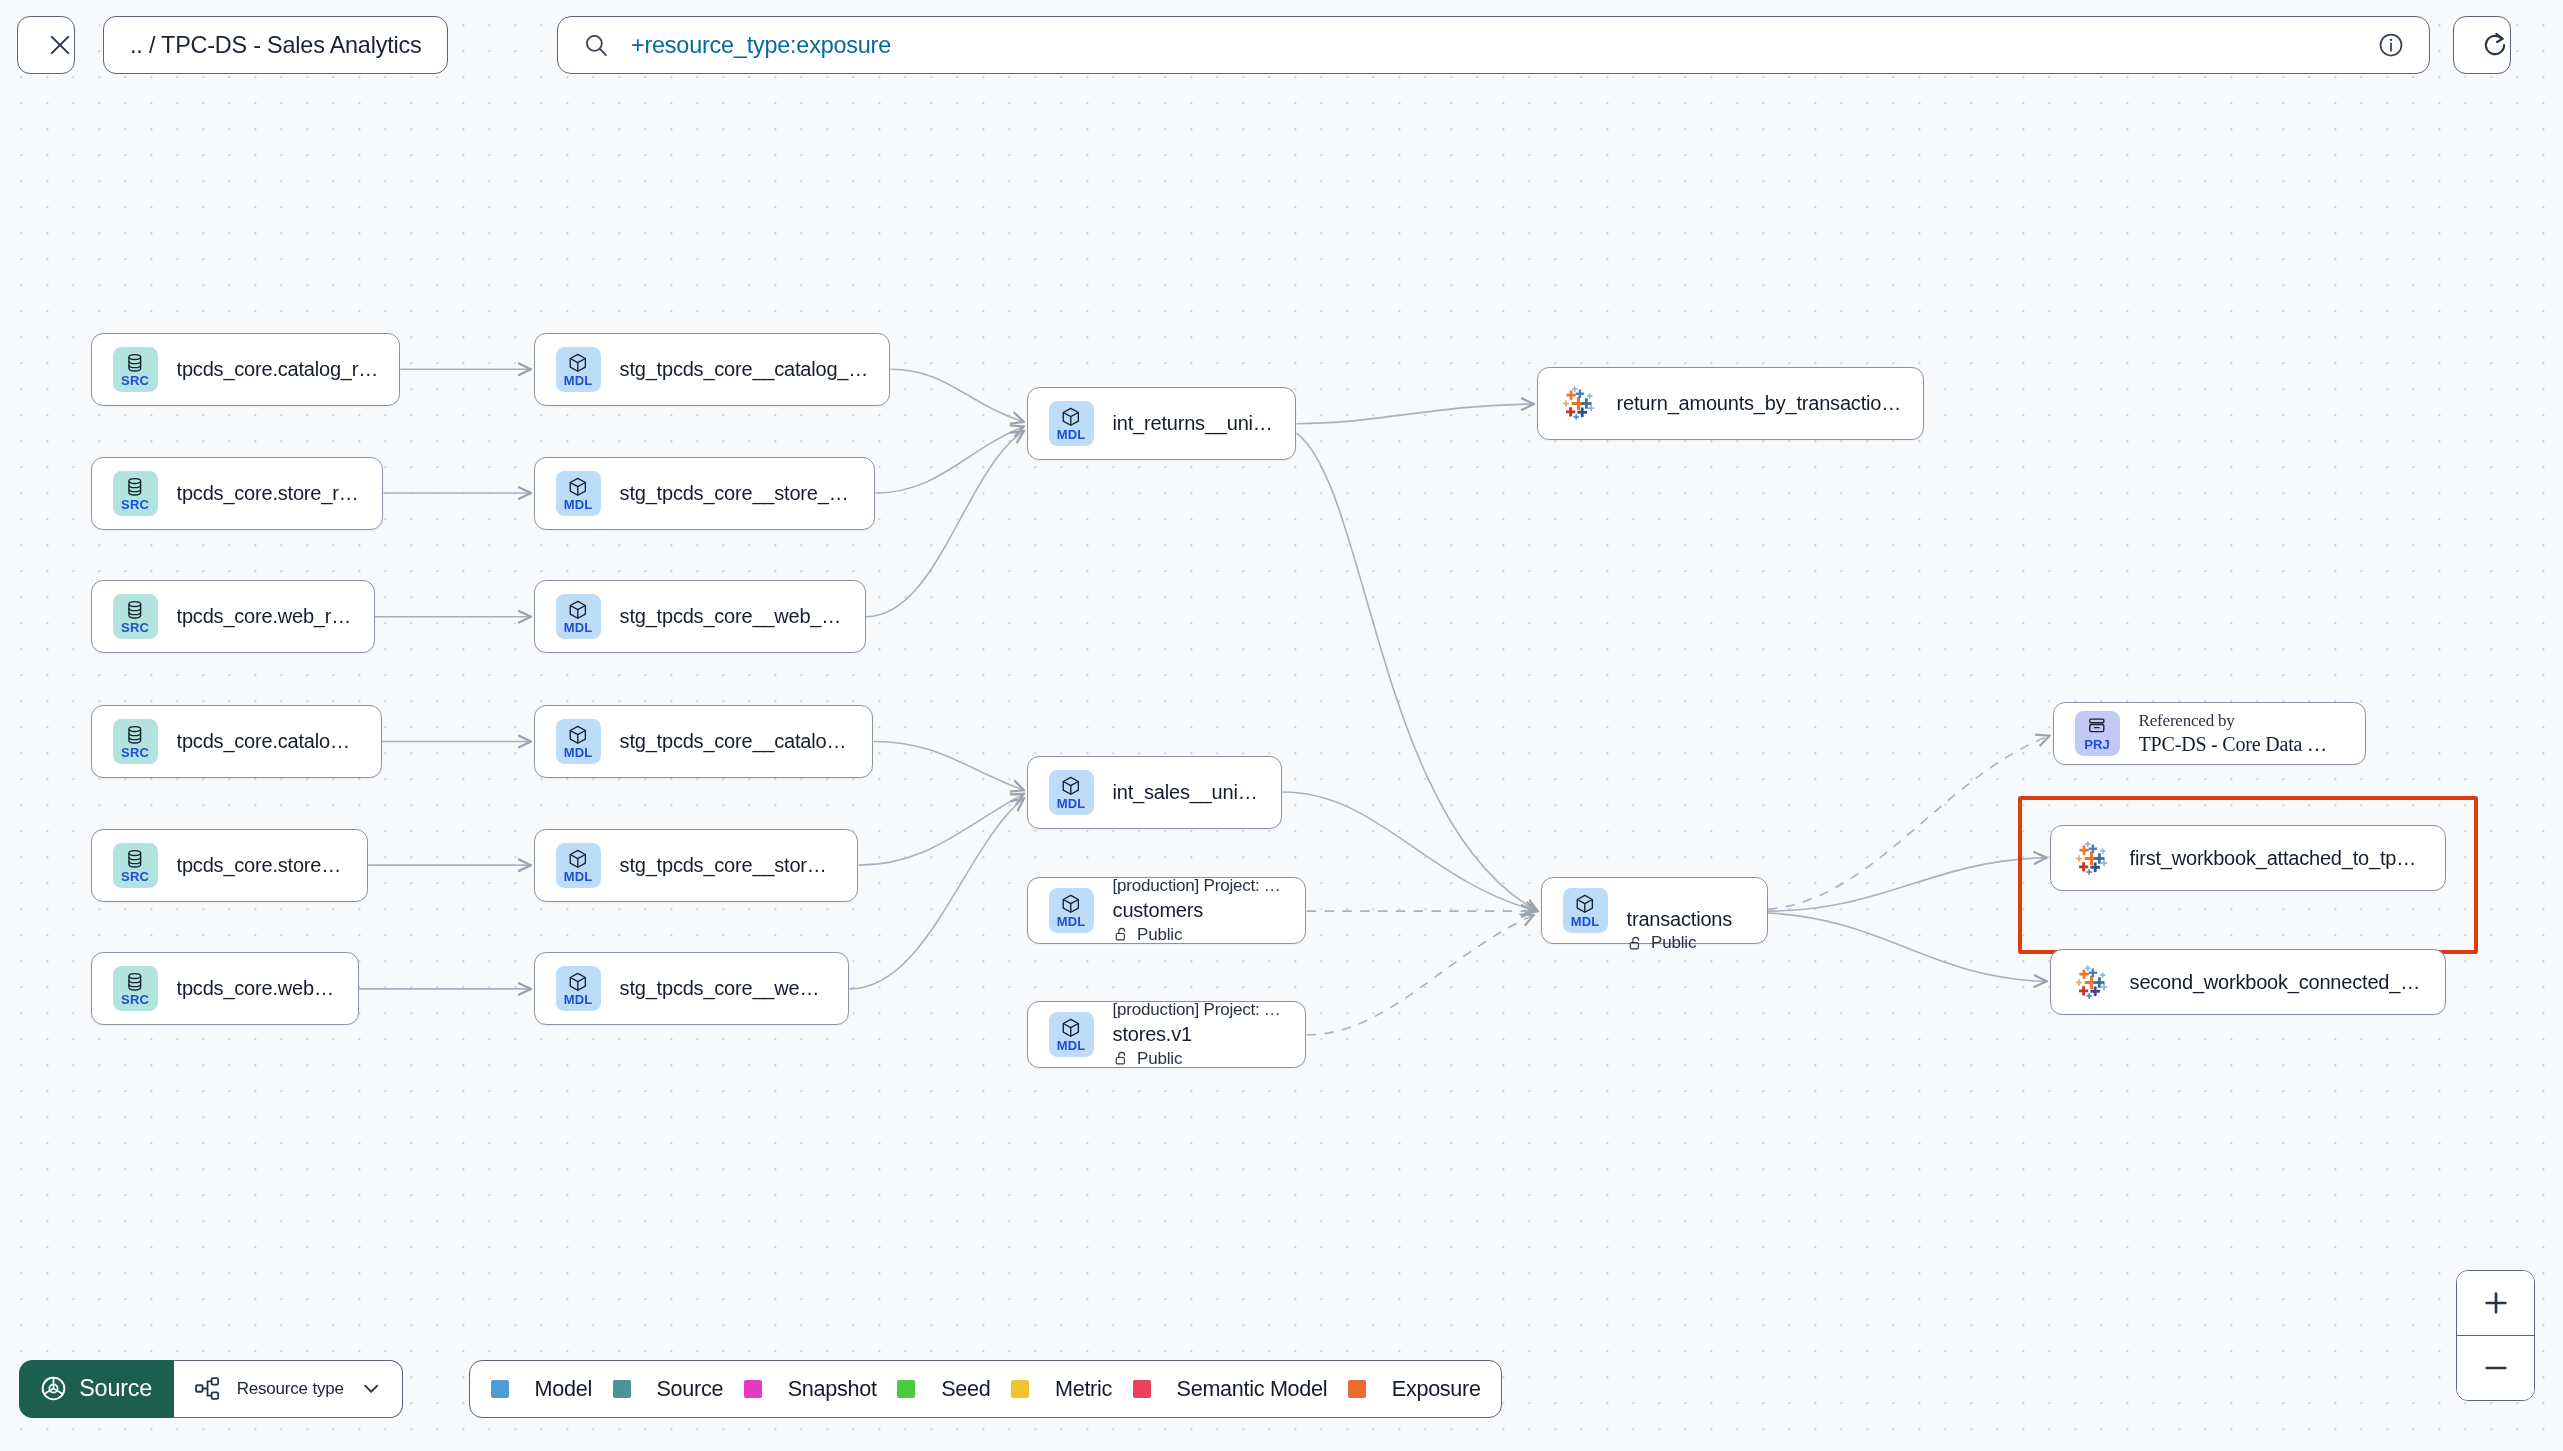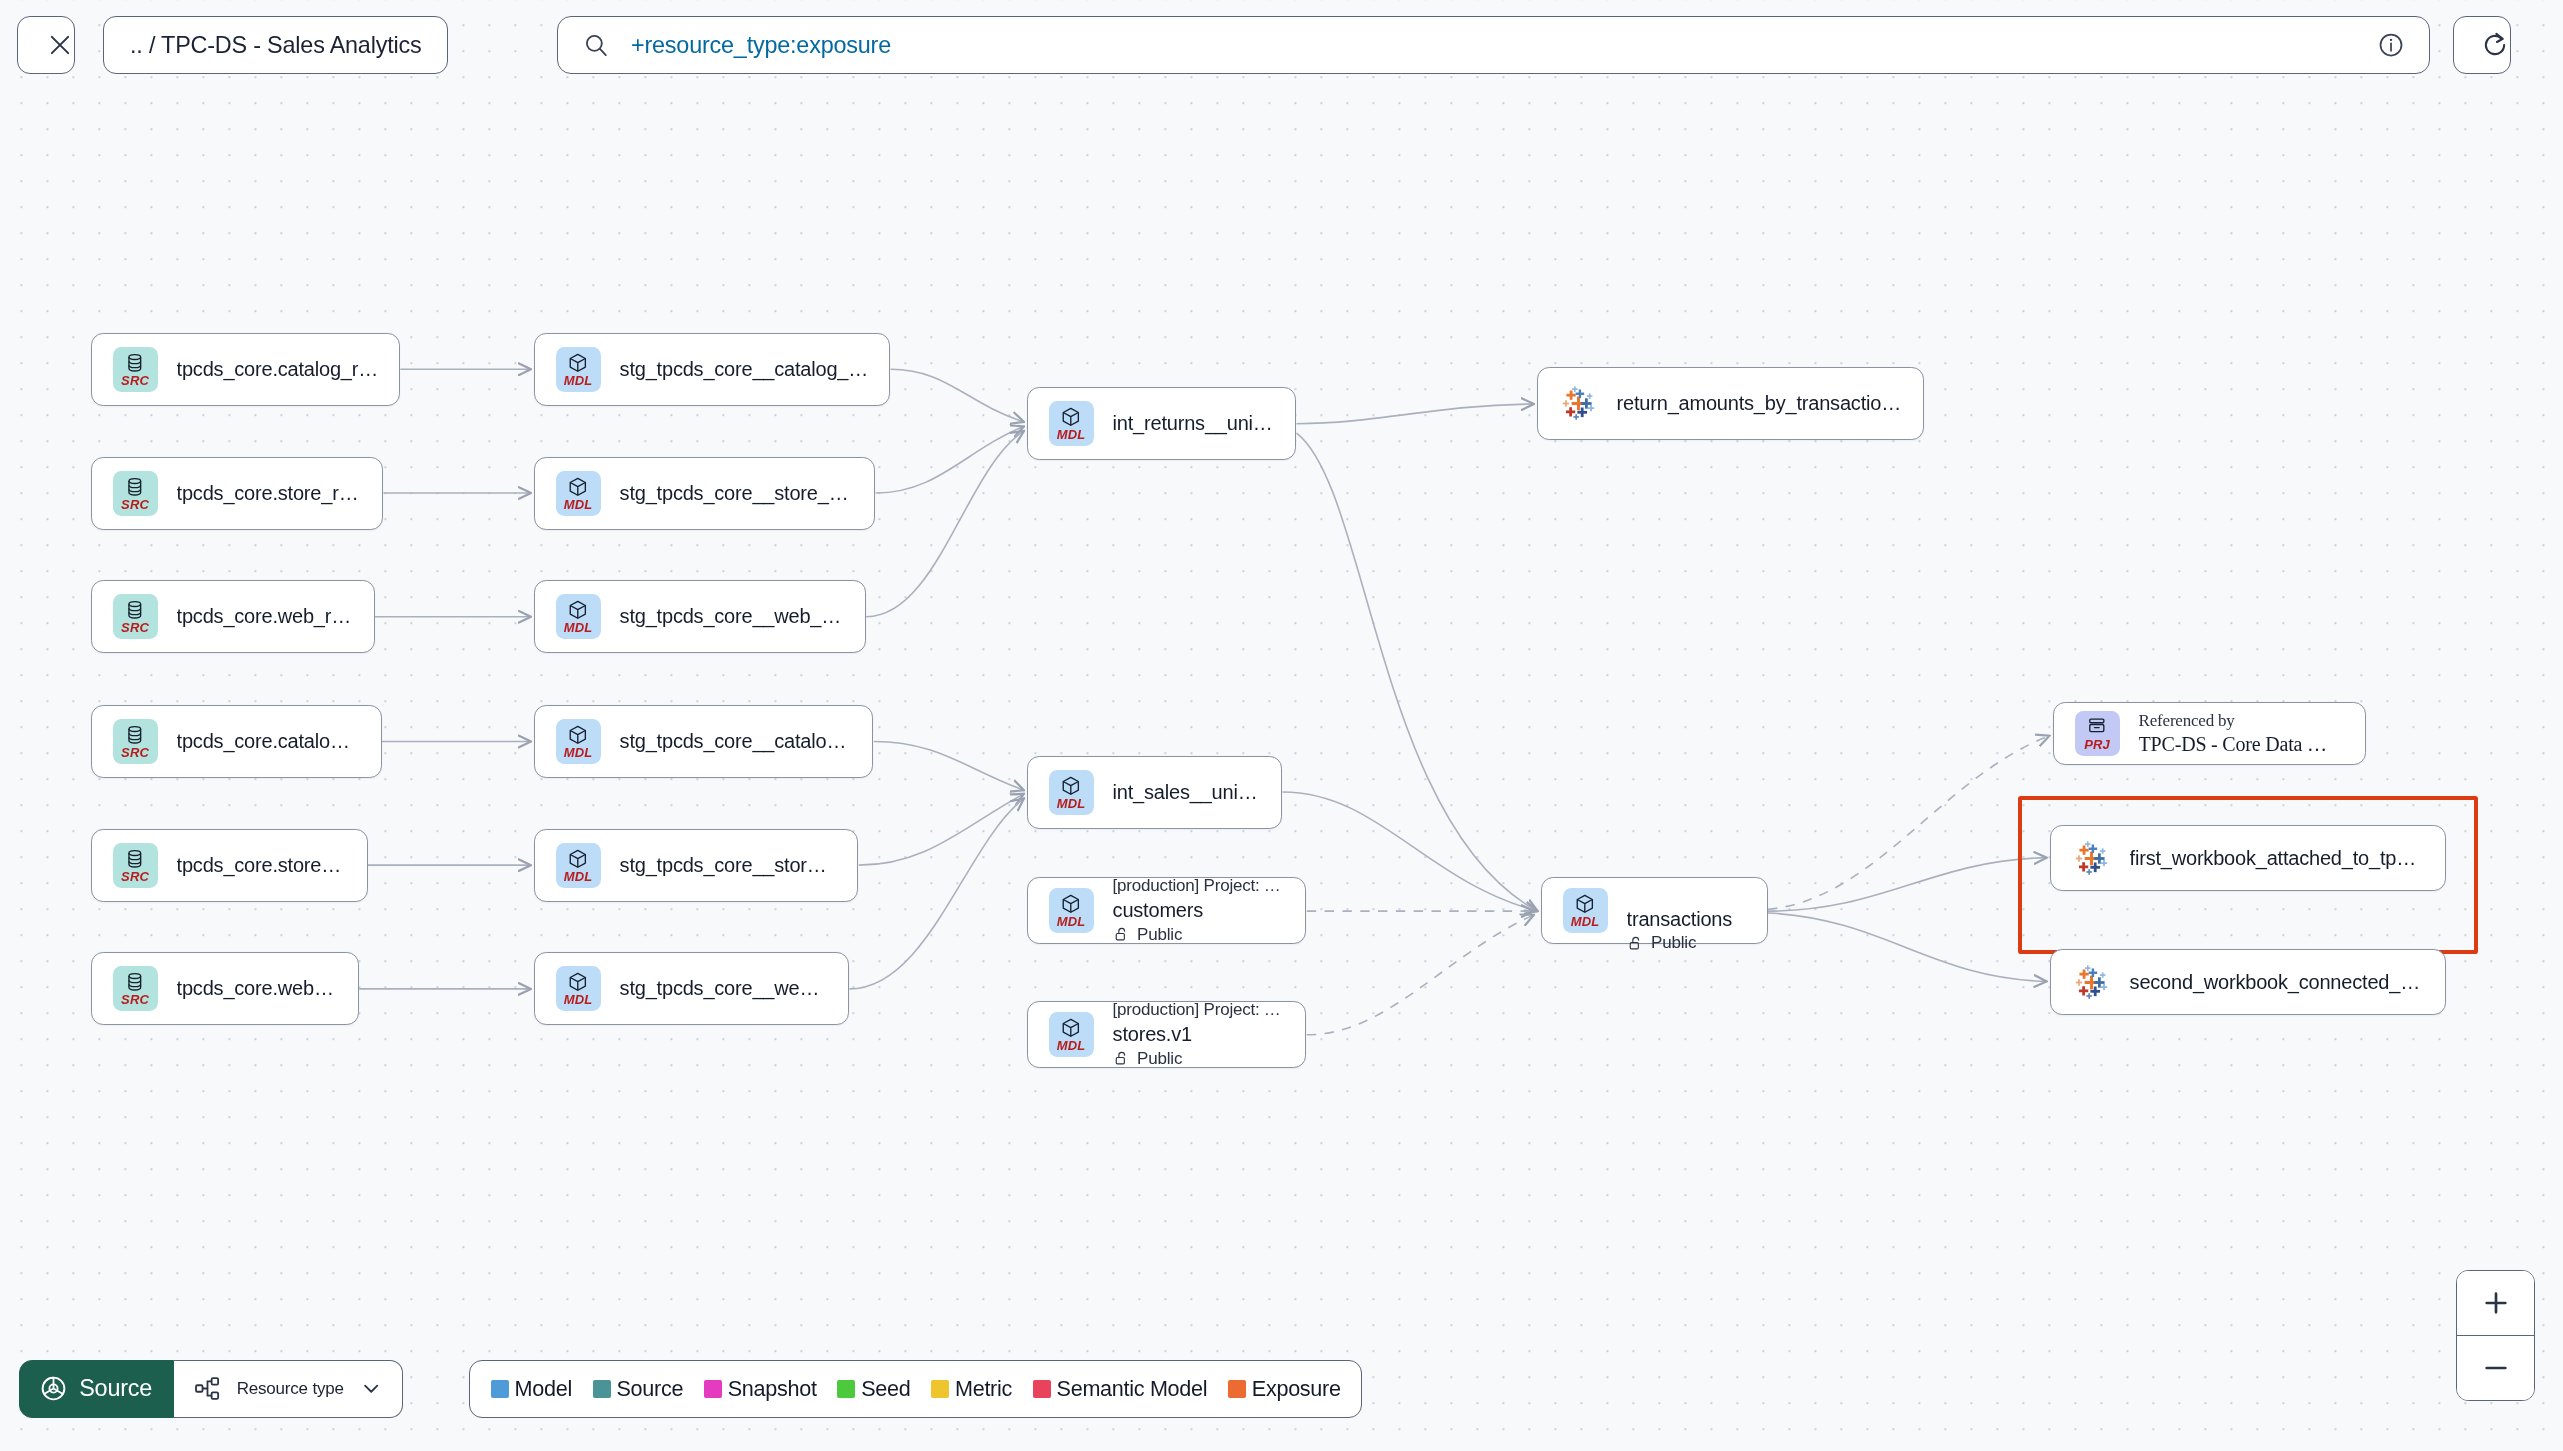--- a/index.html
+++ b/index.html
@@ -84,21 +84,21 @@
     border-radius: 8.4px;
     display: flex; flex-direction: column;
     align-items: center; justify-content: center;
     gap: 0.9px;
   }
   .badge.src { background: #b3e3de; }
   .badge.mdl { background: #bcdcf8; }
   .badge.prj { background: #c2c9f5; }
   .badge .btxt {
     font-size: 13px; font-weight: 600; letter-spacing: 0.2px;
-    color: #b91c1c; line-height: 1; font-style: italic;
+    color: #1d4ed8; line-height: 1;
   }
   .nbody { display: flex; flex-direction: column; justify-content: center; min-width: 0; gap: 2.8px; }
   .nlabel {
     font-size: 20px; color: #151d2c; letter-spacing: -0.2px;
     white-space: nowrap; overflow: hidden; text-overflow: ellipsis;
   }
   .nsub {
     font-size: 17px; color: #2a3242; letter-spacing: -0.2px;
     white-space: nowrap; overflow: hidden; text-overflow: ellipsis;
   }
@@ -174,21 +174,21 @@
     position: absolute; left: 469px; top: 20.6px;
     height: 58px;
     background: #ffffff;
     border: 1.5px solid #5b6478;
     border-radius: 13px;
     box-sizing: border-box;
     display: flex; align-items: center;
     padding: 0 20.6px;
     gap: 20.6px;
   }
-  .legend-item { display: flex; align-items: center; gap: 6px; }
+  .legend-item { display: flex; align-items: center; gap: 26px; }
   .legend-swatch { width: 18px; height: 18px; border-radius: 1.9px; }
   .legend-label { font-size: 21.6px; color: #131a29; letter-spacing: -0.3px; white-space: nowrap; }
 </style>
 </head>
 <body>
 
 <div id="app">
 
   <svg id="edges" viewBox="0 0 2734 1548">
     <defs>

